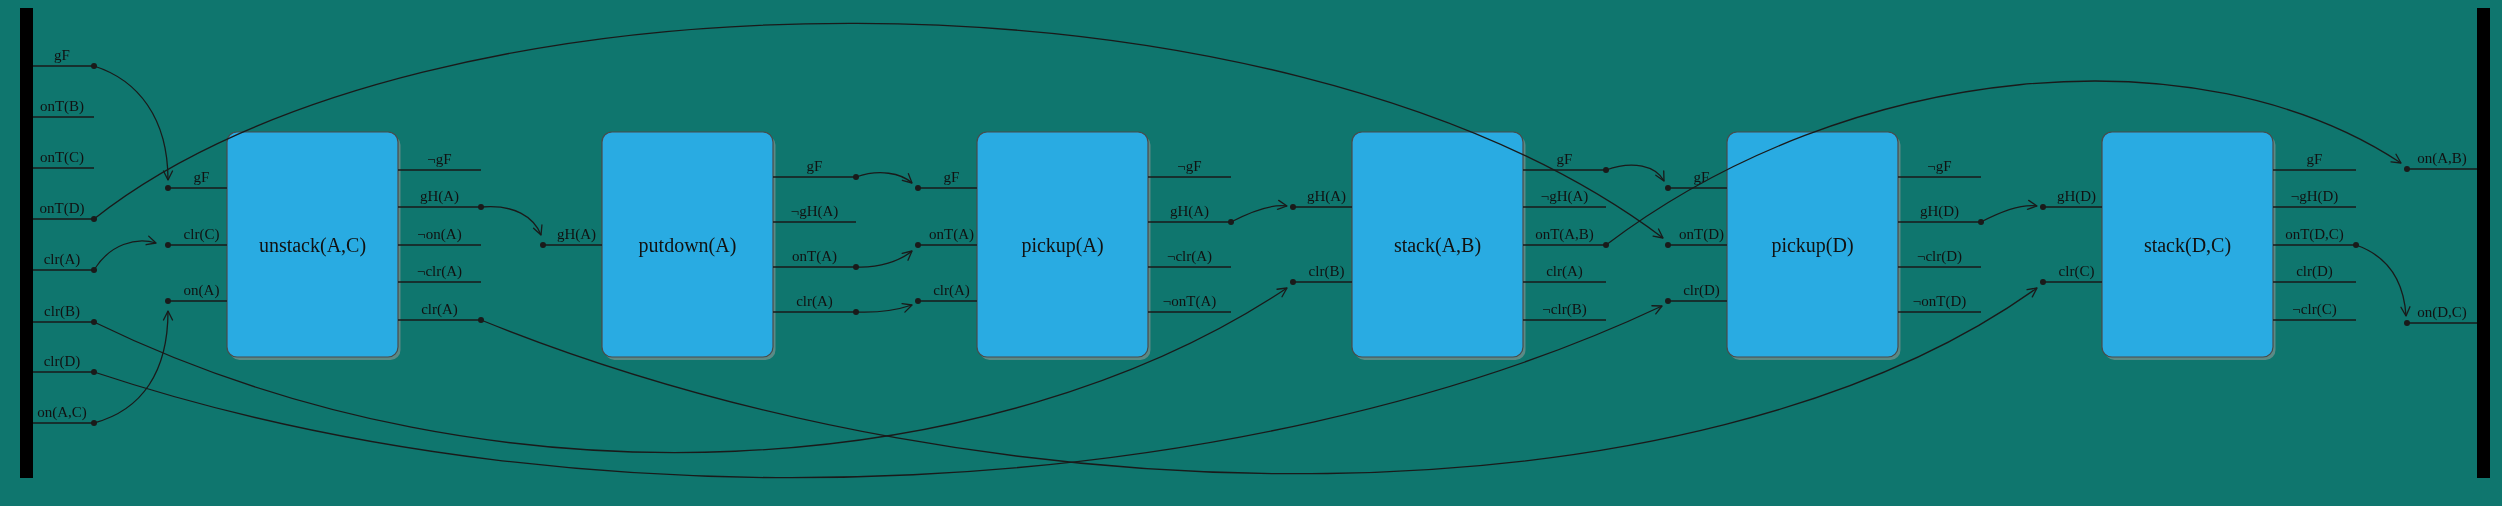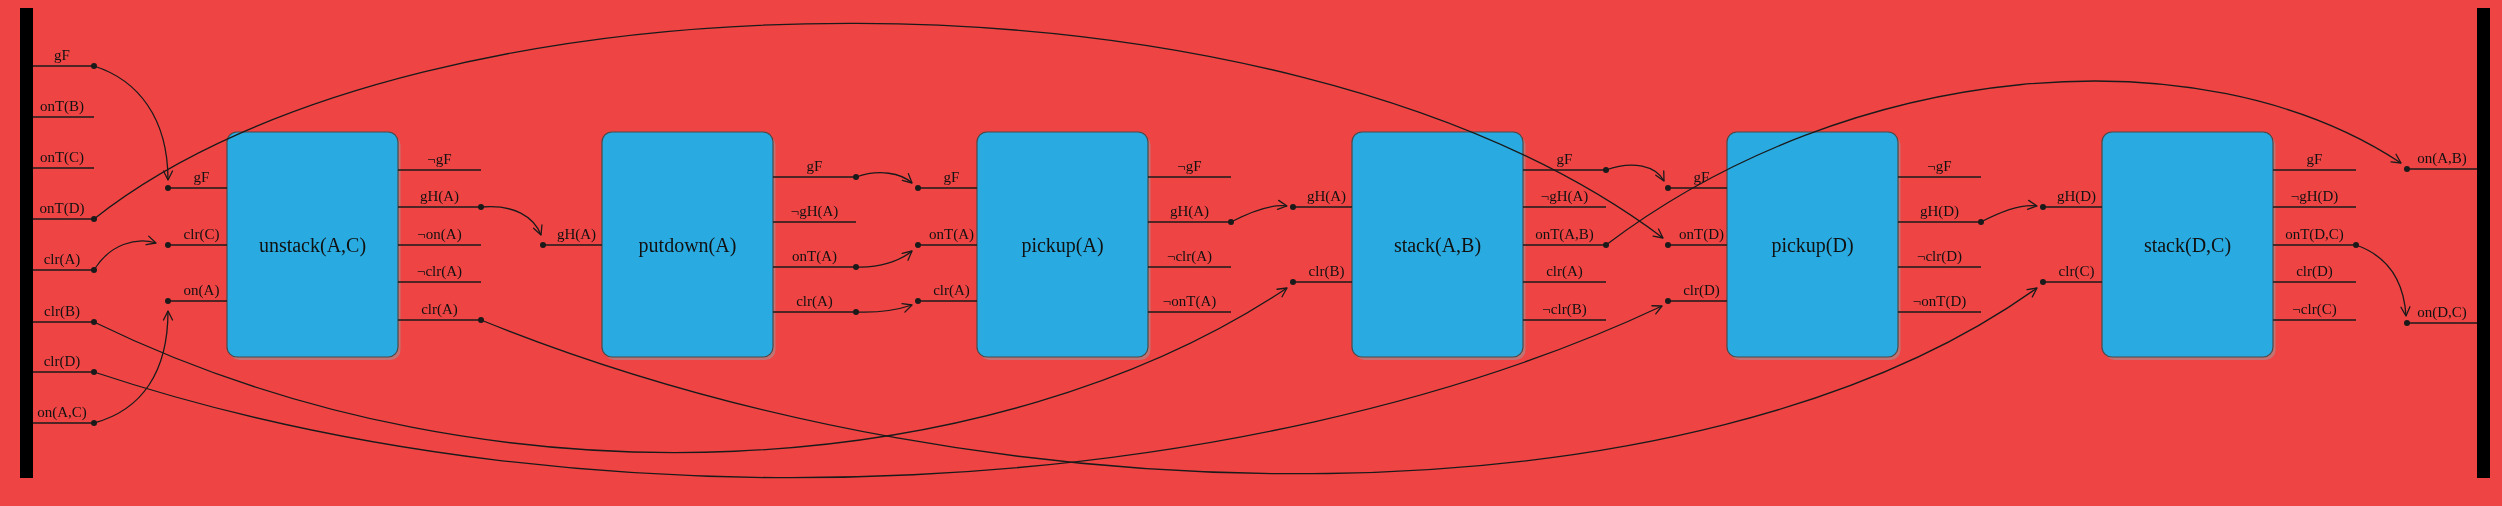--- a/index.html
+++ b/index.html
@@ -1,16 +1,16 @@
 <!DOCTYPE html>
 <html><head>
 <meta charset="utf-8">
 <style>
   html,body{margin:0;padding:0;background:#ffffff;}
-  .stage{width:2502px;height:506px;position:relative;background:#ef4444;overflow:hidden;}
+  .stage{width:2502px;height:506px;position:relative;background:#0f766e;overflow:hidden;}
   svg{display:block;}
   text{font-family:"Liberation Serif","DejaVu Serif",serif;fill:#111;}
   .fact-label{font-size:15px;}
   .action-title{font-size:20px;}
 </style>
 </head>
 <body>
 
 <div class="stage">
   <svg id="diagram" width="2502" height="506" viewBox="0 0 2502 506">

